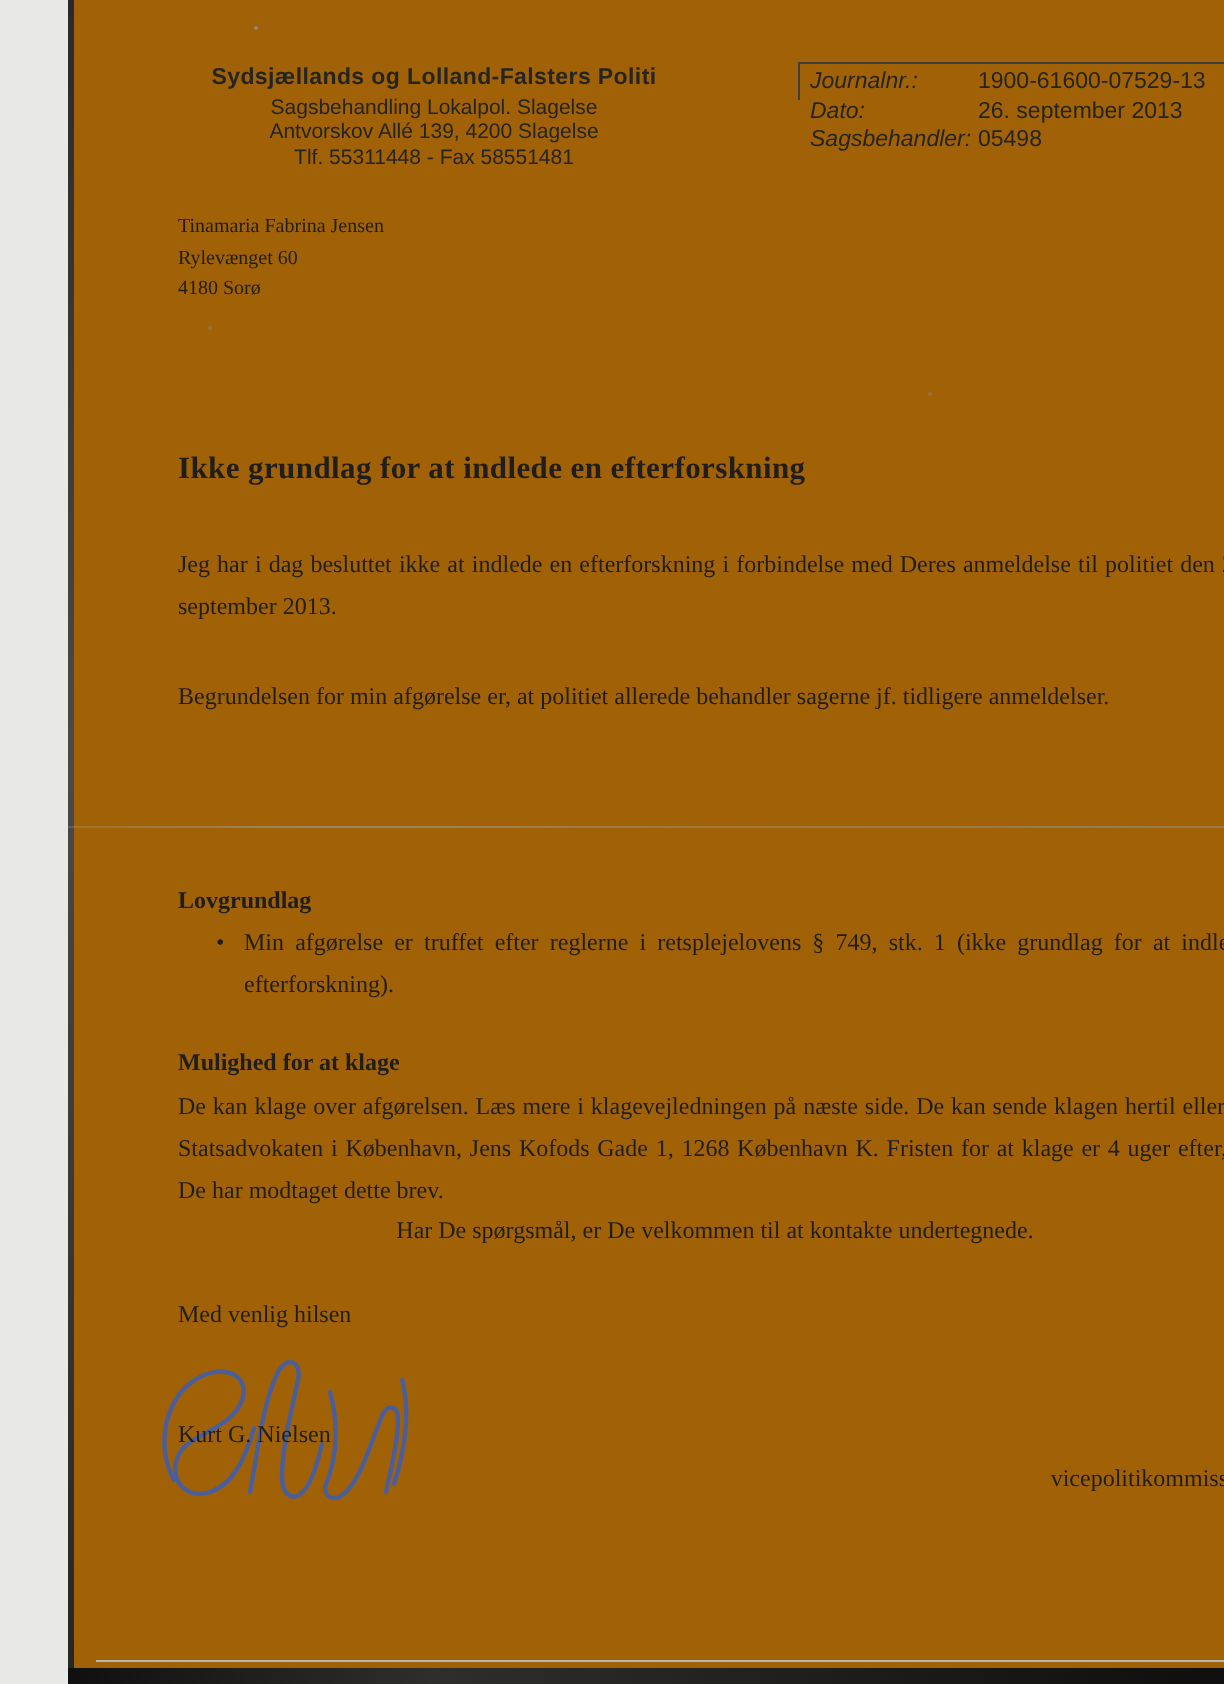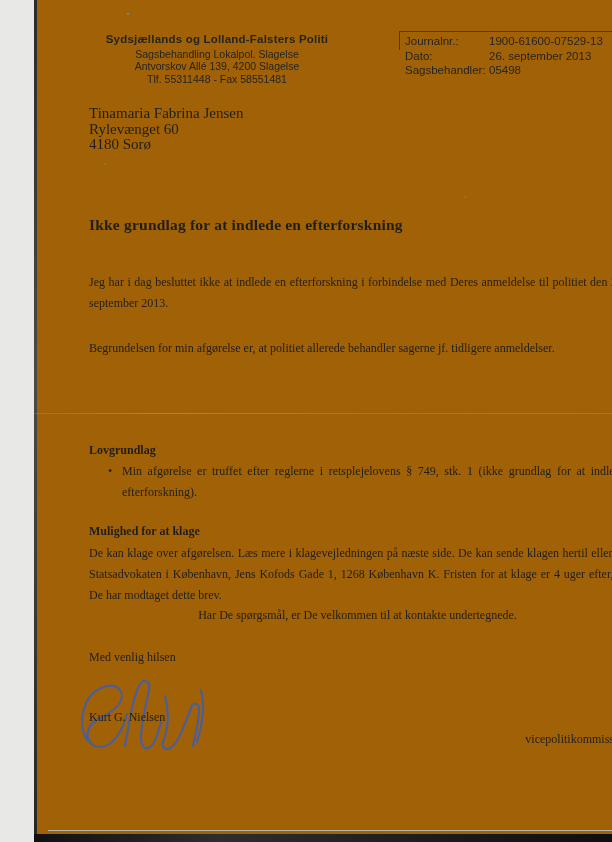--- a/index.html
+++ b/index.html
@@ -25,25 +25,25 @@
   
   .sender{left:55px;top:33px;width:256px;text-align:center;
     font-family:"Liberation Sans", sans-serif;line-height:12.5px;font-size:10.5px;color:#242422;}
   .sender .org{font-size:11.5px;font-weight:bold;letter-spacing:.2px;margin-bottom:2px;}
   
   .case-topline{left:365px;top:31px;width:243px;height:1px;background:#3d3d3b;}
   .case-leftline{left:365px;top:31px;width:1px;height:19px;background:#3d3d3b;}
   .case-rows{left:371px;top:34px;width:236px;
     font-family:"Liberation Sans", sans-serif;font-size:11.5px;line-height:14.5px;color:#242422;}
   .case-row{display:flex;}
-  .case-label{width:84px;flex:0 0 84px;}
+  .case-label{font-style:italic;width:84px;flex:0 0 84px;}
   
-  .recipient{left:55px;top:106px;font-size:15px;line-height:15.5px;}
+  .recipient{left:55px;top:106px;font-size:10px;line-height:15.5px;}
   
-  .title{left:55px;top:216px;font-size:15.5px;font-weight:bold;letter-spacing:.2px;}
+  .title{left:55px;top:226px;font-size:15.5px;font-weight:bold;letter-spacing:.2px;}
   .body-text{left:55px;width:537px;font-size:12px;line-height:21px;text-align:justify;}
   .body-head{left:55px;width:537px;font-size:12px;line-height:21px;font-weight:bold;}
   .intro{top:272px;}
   .h-begrundelse{top:317px;}
   .p-begrundelse{top:338px;}
   .p-emphasis{top:377px;}
   .h-lovgrundlag{top:440px;}
   .bullet-item{top:461px;padding-left:33px;box-sizing:border-box;}
   .bullet-marker{position:absolute;left:19px;top:0;font-size:12px;}
   .h-klage{top:521px;}

